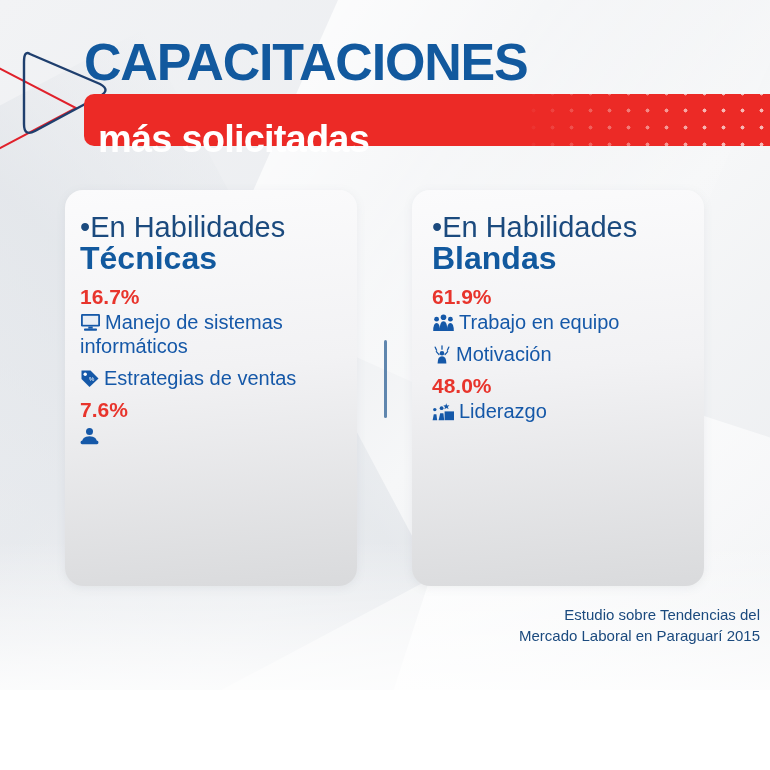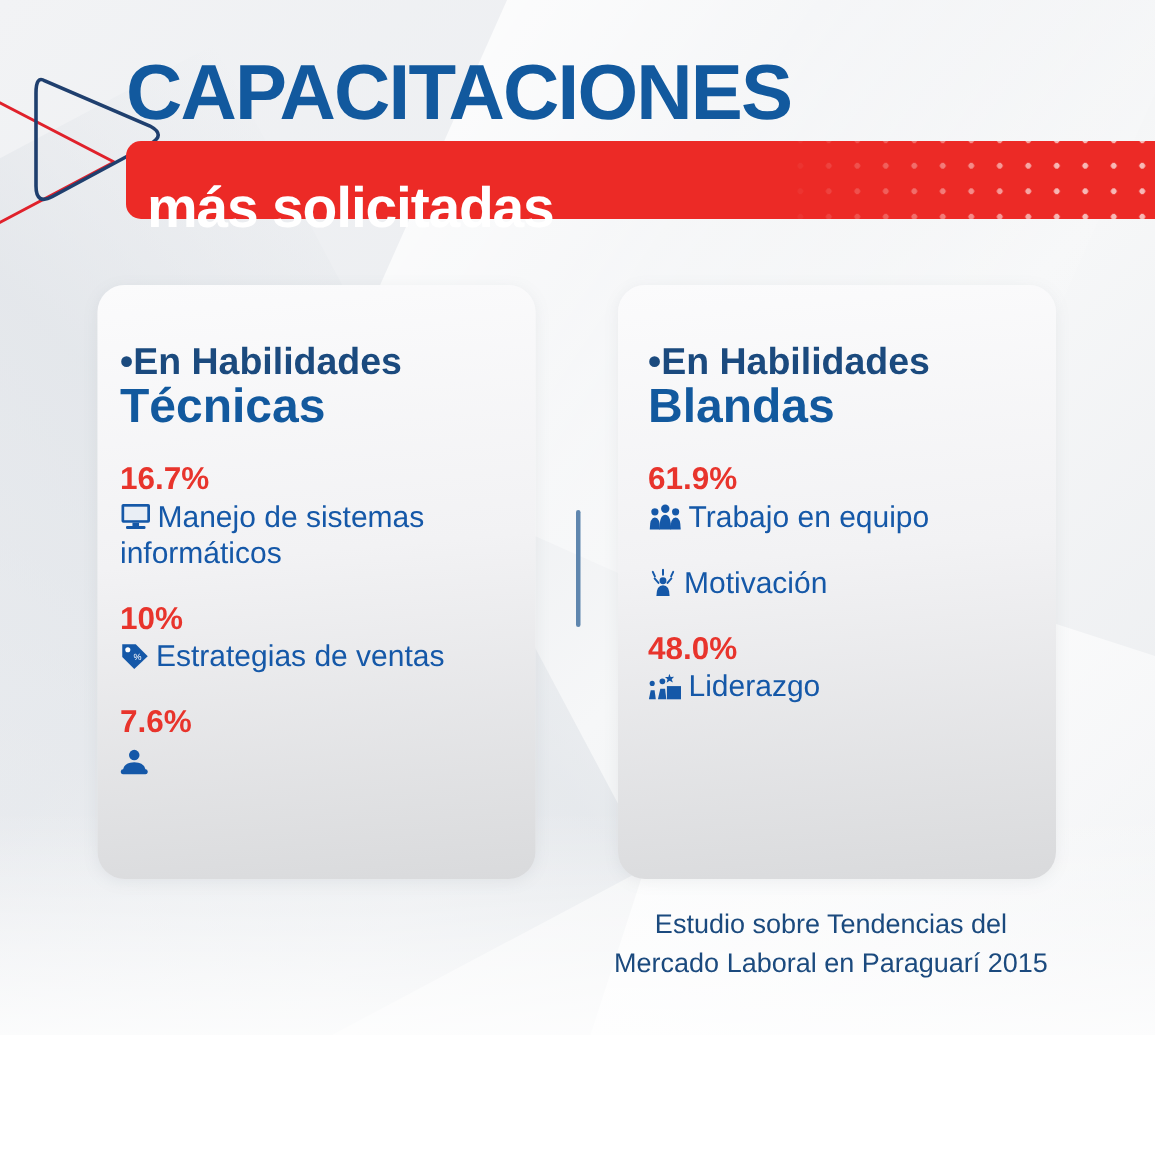--- a/index.html
+++ b/index.html
@@ -120,36 +120,35 @@
     background: #5f86ae;
     border-radius: 2px;
   }
 
   
   .col { position: absolute; top: 212px; }
   .col-left  { left: 80px;  width: 270px; }
   .col-right { left: 432px; width: 280px; }
 
   .col-head-1 {
-    font-size: 25px;
+    font-size: 29px;
     color: #1b4a7e;
     line-height: 1.08;
     white-space: nowrap;
-    font-weight: bold;
-    margin-top: 16px;
+    font-weight: normal;
   }
   .col-head-2 {
     font-size: 32px;
     font-weight: bold;
     color: #12599E;
     line-height: 1.1;
     margin-top: -2px;
   }
 
-  .stat { margin-top: 20px; }
+  .stat { margin-top: 8px; }
   .stat-pct {
     font-size: 21px;
     font-weight: bold;
     color: #E8342C;
     line-height: 1.15;
   }
   .stat-label {
     font-size: 20px;
     font-weight: normal;
     color: #1558A8;
@@ -159,24 +158,24 @@
   .stat-icon {
     display: inline-block;
     vertical-align: -3px;
     margin-right: 4px;
   }
 
   
   .caption {
     position: absolute;
     top: 604px;
-    left: 364px;
+    left: 380px;
     width: 380px;
-    text-align: center;
-    font-size: 18px;
+    text-align: right;
+    font-size: 15px;
     color: #1b4a7e;
     line-height: 1.42;
   }
 
   
   .footer {
     position: absolute;
     left: 0;
     top: 672px;
     width: 770px;
@@ -222,21 +221,20 @@
         <svg class="stat-icon" width="21" height="19" viewBox="0 0 21 19">
           <rect x="1" y="1" width="19" height="12.5" rx="1.2" fill="#1558A8"></rect>
           <rect x="2.8" y="2.8" width="15.4" height="9" fill="#e9eef5"></rect>
           <rect x="8.3" y="13.5" width="4.4" height="2.2" fill="#1558A8"></rect>
           <rect x="4" y="15.6" width="13" height="2.1" rx="0.8" fill="#1558A8"></rect>
         </svg><span>Manejo de sistemas informáticos</span>
       </div>
     </div>
 
     <div class="stat">
-      <div class="stat-pct">10%</div>
       <div class="stat-label">
         <svg class="stat-icon" width="20" height="19" viewBox="0 0 20 19">
           <path d="M10.5 1.5 L18.5 9.5 L9.5 18 L1.5 10 L1.5 1.5 Z" fill="#1558A8"></path>
           <circle cx="5.2" cy="5.2" r="1.7" fill="#ffffff"></circle>
           <text x="9" y="12" font-size="6" fill="#ffffff" font-family="Liberation Sans, sans-serif">%</text>
         </svg><span>Estrategias de ventas</span>
       </div>
     </div>
 
     <div class="stat">

